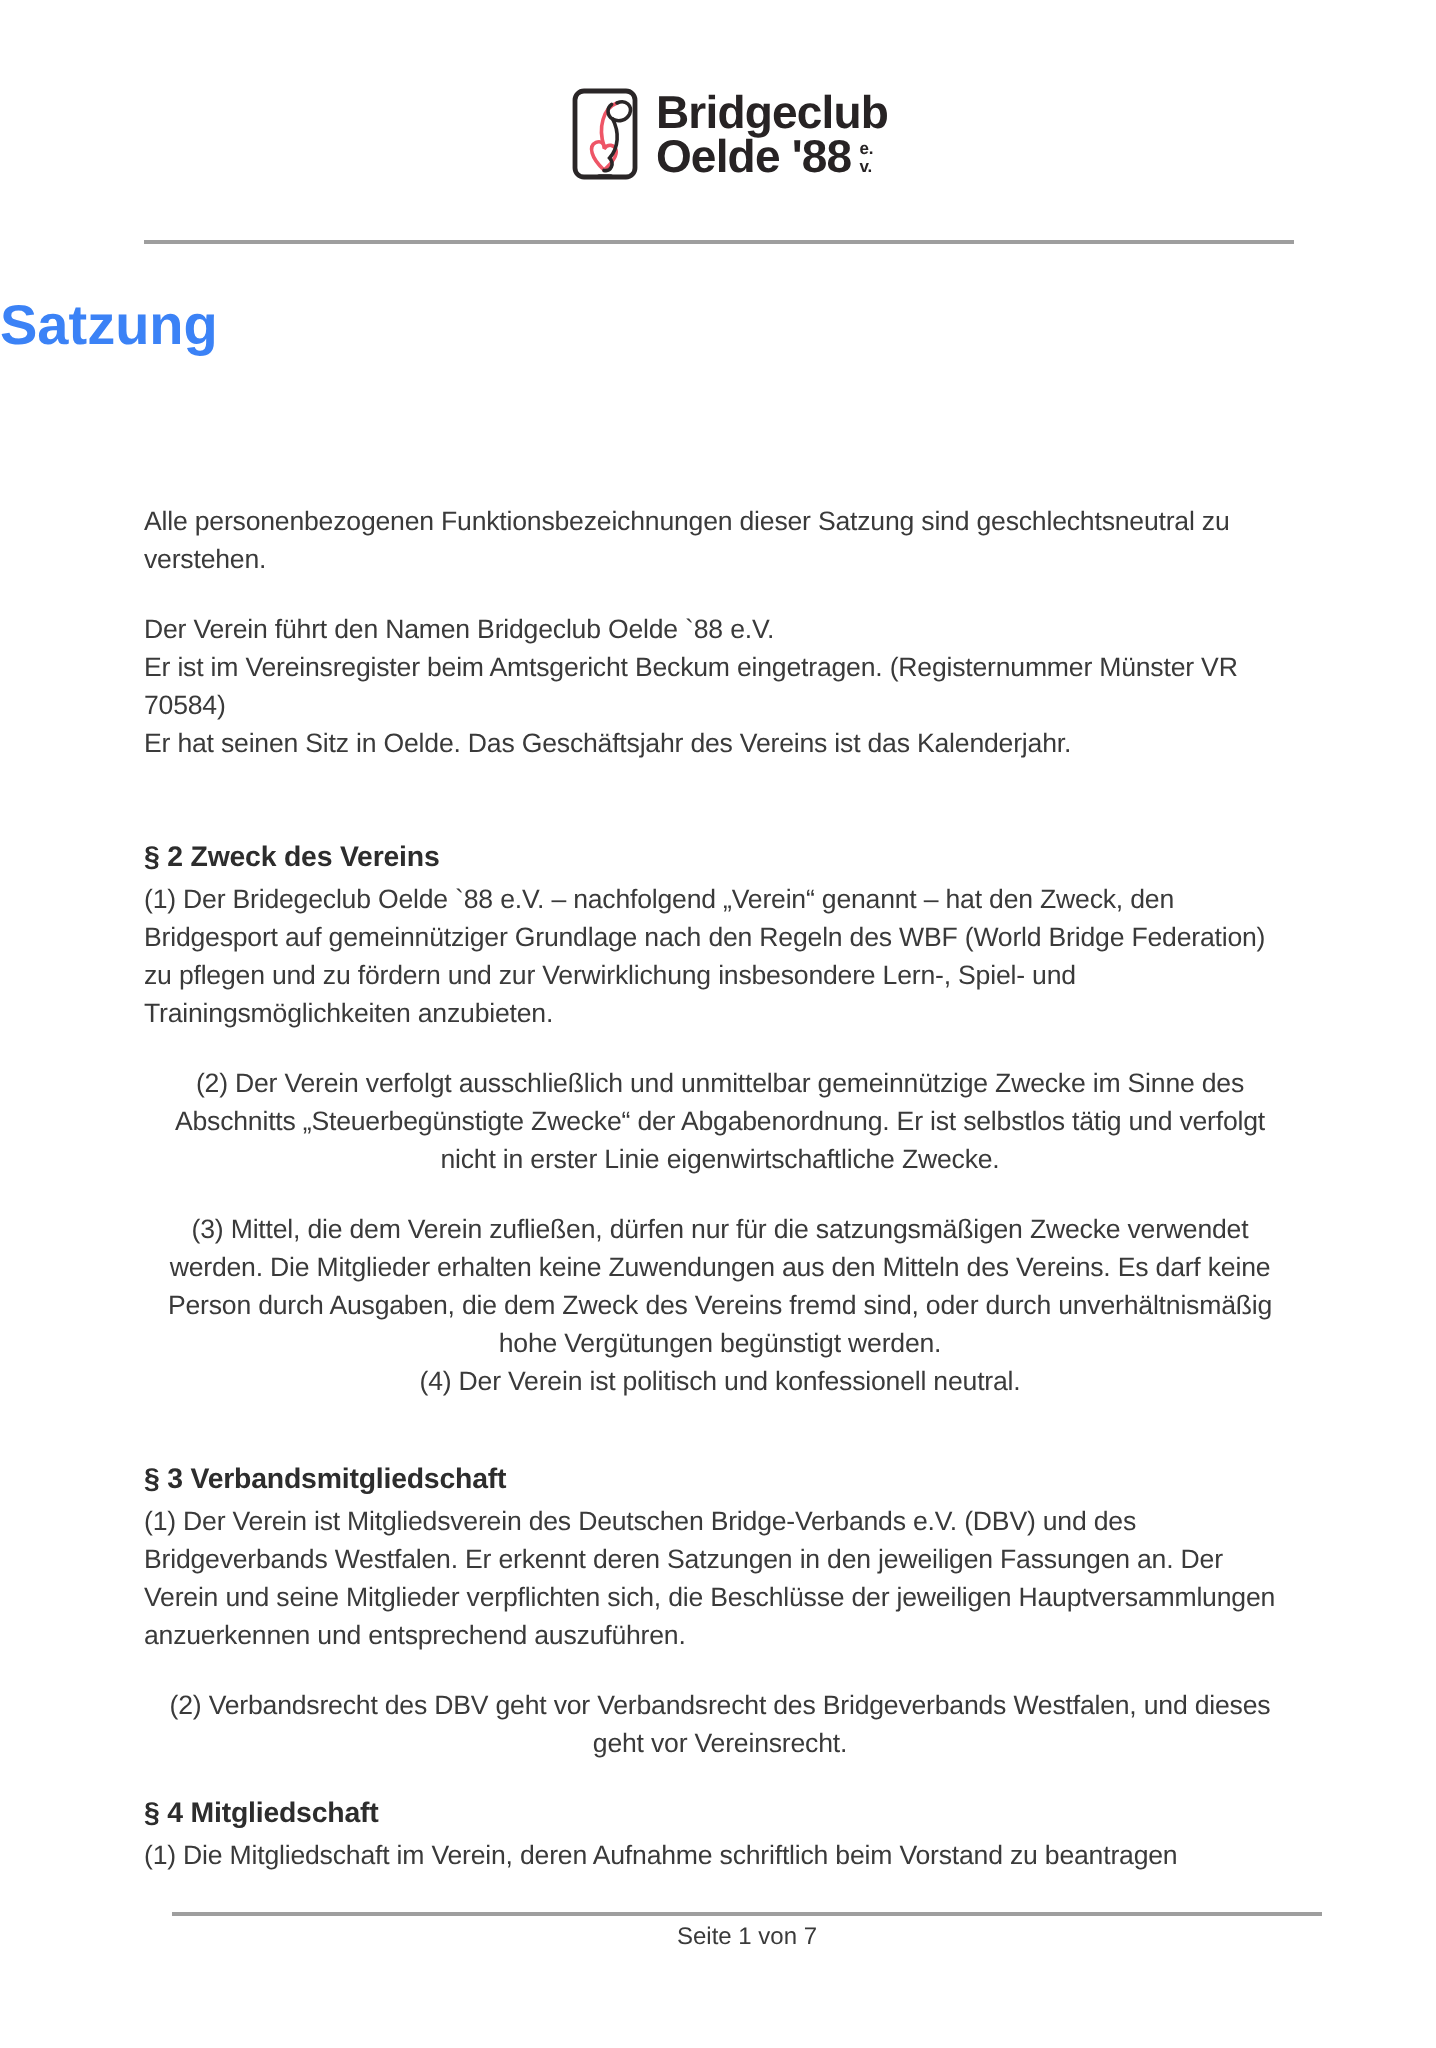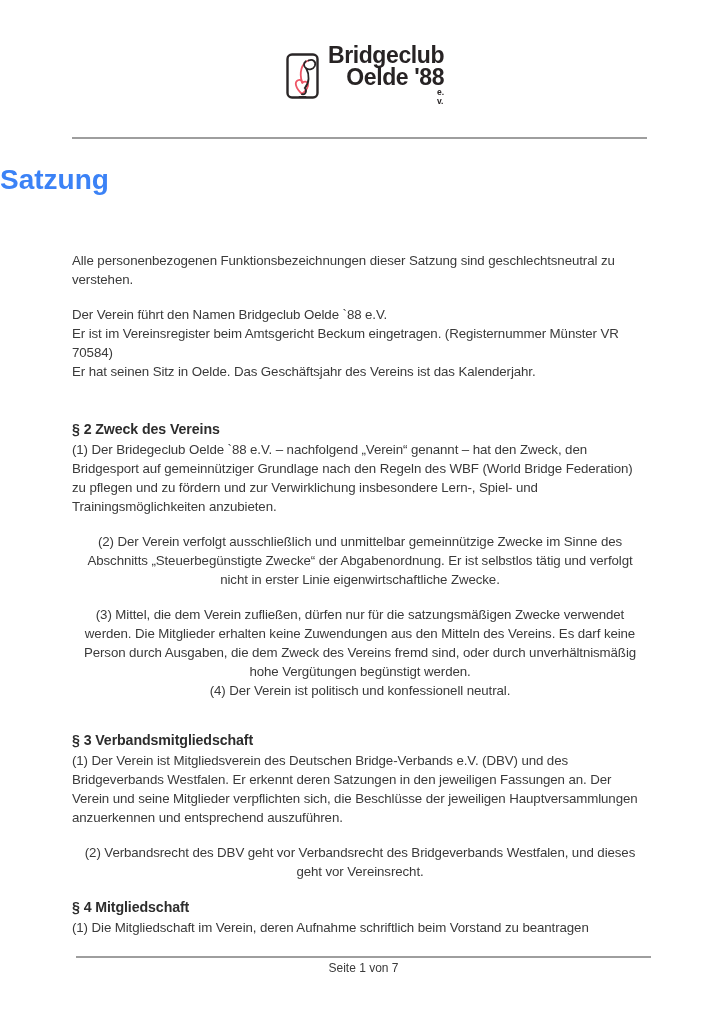--- a/index.html
+++ b/index.html
@@ -15,21 +15,21 @@
   
   .logo-wrap {
     display: flex; justify-content: center; align-items: center;
     padding-top: 44px; gap: 9px; transform: translateX(6px);
   }
   .logo-icon { width: 33px; height: 46px; display: block; }
   .logo-text { color: #272324; }
   .logo-line1 {
     font-size: 23px; font-weight: bold; line-height: 22px; letter-spacing: -0.4px;
   }
-  .logo-line2-row { display: flex; align-items: flex-end; flex-direction: column; }
+  .logo-line2-row { display: flex; align-items: flex-end; }
   .logo-line2 {
     font-size: 23px; font-weight: bold; line-height: 22px; letter-spacing: -0.4px;
   }
   .logo-suffix {
     display: flex; flex-direction: column; margin-left: 4px; padding-bottom: 2px;
     font-size: 8.5px; font-weight: bold; line-height: 8.5px; letter-spacing: 0;
   }
 
   
   .rule { height: 2px; background: #9e9e9e; }
@@ -50,21 +50,21 @@
   .section:first-child { margin-top: 0; }
   .section:nth-child(3) { margin-top: 38px; }   
   .section:nth-child(4) { margin-top: 30px; }   
   .heading {
     margin: 0; font-size: 14.2px; font-weight: bold; line-height: 21px; color: #2d2d2d;
   }
   .para { margin: 0; white-space: pre-line; }
   .para + .para { margin-top: 16px; text-align: center; }
 
   
-  .footer { position: absolute; left: 76px; width: 575px; top: 956px; }
+  .footer { position: absolute; left: 86px; width: 575px; top: 956px; }
   .rule-bottom { background: #8f8f8f; }
   .page-label {
     text-align: center; font-size: 12px; line-height: 15px;
     margin-top: 3px; color: #3a3a3a;
   }
 </style>
 </head>
 <body style="color: rgb(58, 58, 58);">
 
 <div class="page">

